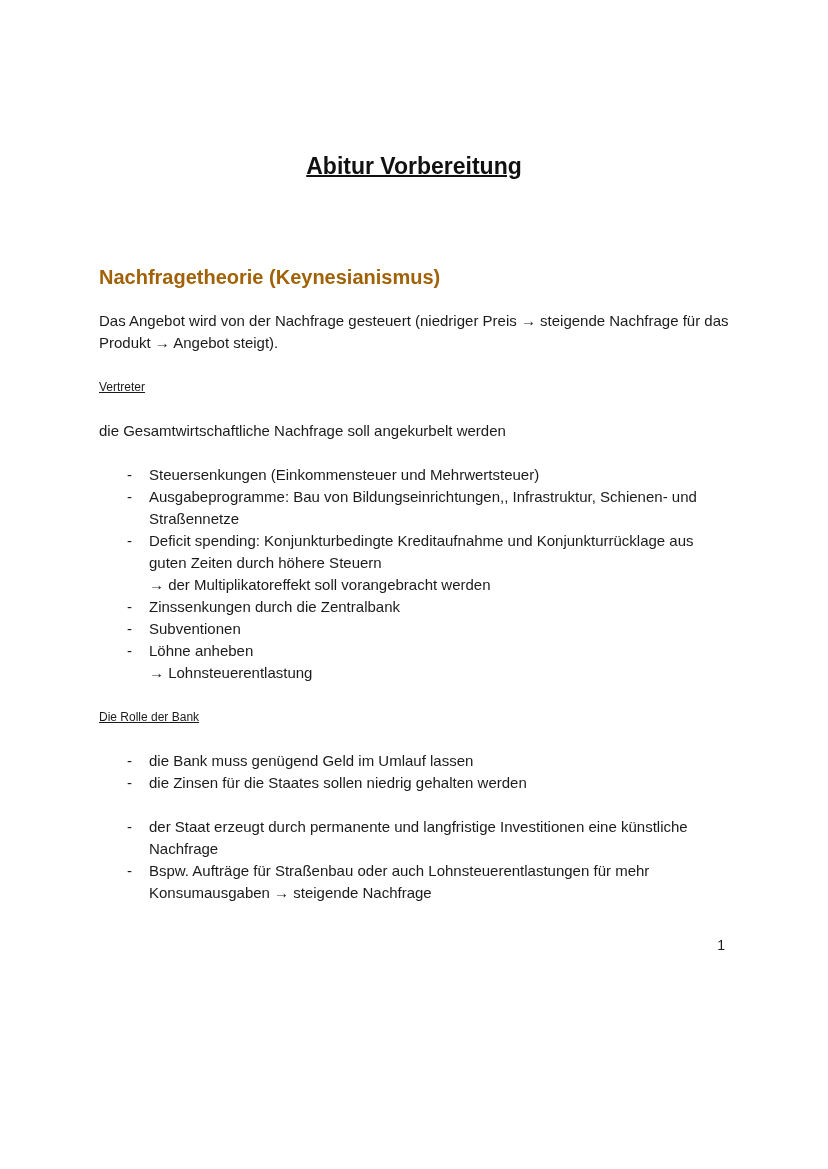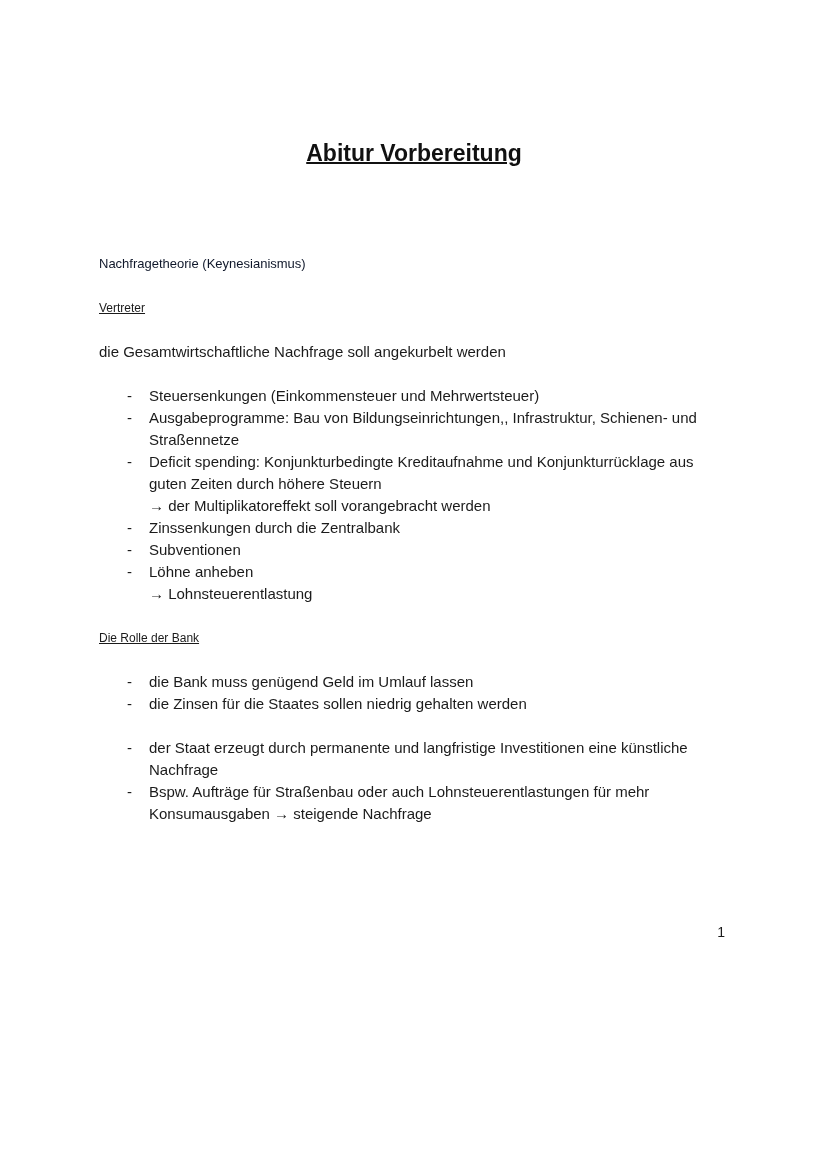--- a/index.html
+++ b/index.html
@@ -4,21 +4,21 @@
 <style>
   html, body {
     margin: 0;
     padding: 0;
     background: #ffffff;
   }
   .page {
     position: relative;
     width: 828px;
     height: 997px;
-    margin: 0 auto;
+    margin: 13px auto;
     background: #ffffff;
     overflow: hidden;
     font-family: "Liberation Sans", "DejaVu Sans", sans-serif;
     color: #1b1b1b;
   }
   .content {
     padding: 140px 99px 0 99px;
     font-size: 15px;
     line-height: 22px;
   }
@@ -29,24 +29,24 @@
     line-height: 27px;
     font-weight: 700;
     color: #111111;
   }
   h1.doc-title span {
     text-decoration: underline;
     text-decoration-thickness: 2px;
   }
   h2.section-heading {
     margin: 0 0 22px 0;
-    font-size: 13px;
+    font-size: 20px;
     line-height: 22px;
-    font-weight: 400;
-    color: #0f172a;
+    font-weight: 700;
+    color: #a16207;
   }
   p.para {
     margin: 0 0 22px 0;
     white-space: pre-line;
   }
   h3.sub {
     margin: 0 0 22px 0;
     font-size: 12px;
     line-height: 22px;
     font-weight: 400;
@@ -83,20 +83,21 @@
 
 <div class="page">
   <div class="content">
 
     <h1 class="doc-title">
       <span>Abitur Vorbereitung</span>
     </h1>
 
     <h2 class="section-heading">Nachfragetheorie (Keynesianismus)</h2>
 
+    <p class="para">Das Angebot wird von der Nachfrage gesteuert (niedriger Preis → steigende Nachfrage für das Produkt → Angebot steigt).</p>
 
     <h3 class="sub">Vertreter</h3>
 
     <p class="para">die Gesamtwirtschaftliche Nachfrage soll angekurbelt werden</p>
 
     <div class="list">
       <div class="li">
         <span class="dash">-</span>
         <span class="li-text">Steuersenkungen (Einkommensteuer und Mehrwertsteuer)</span>
       </div>

